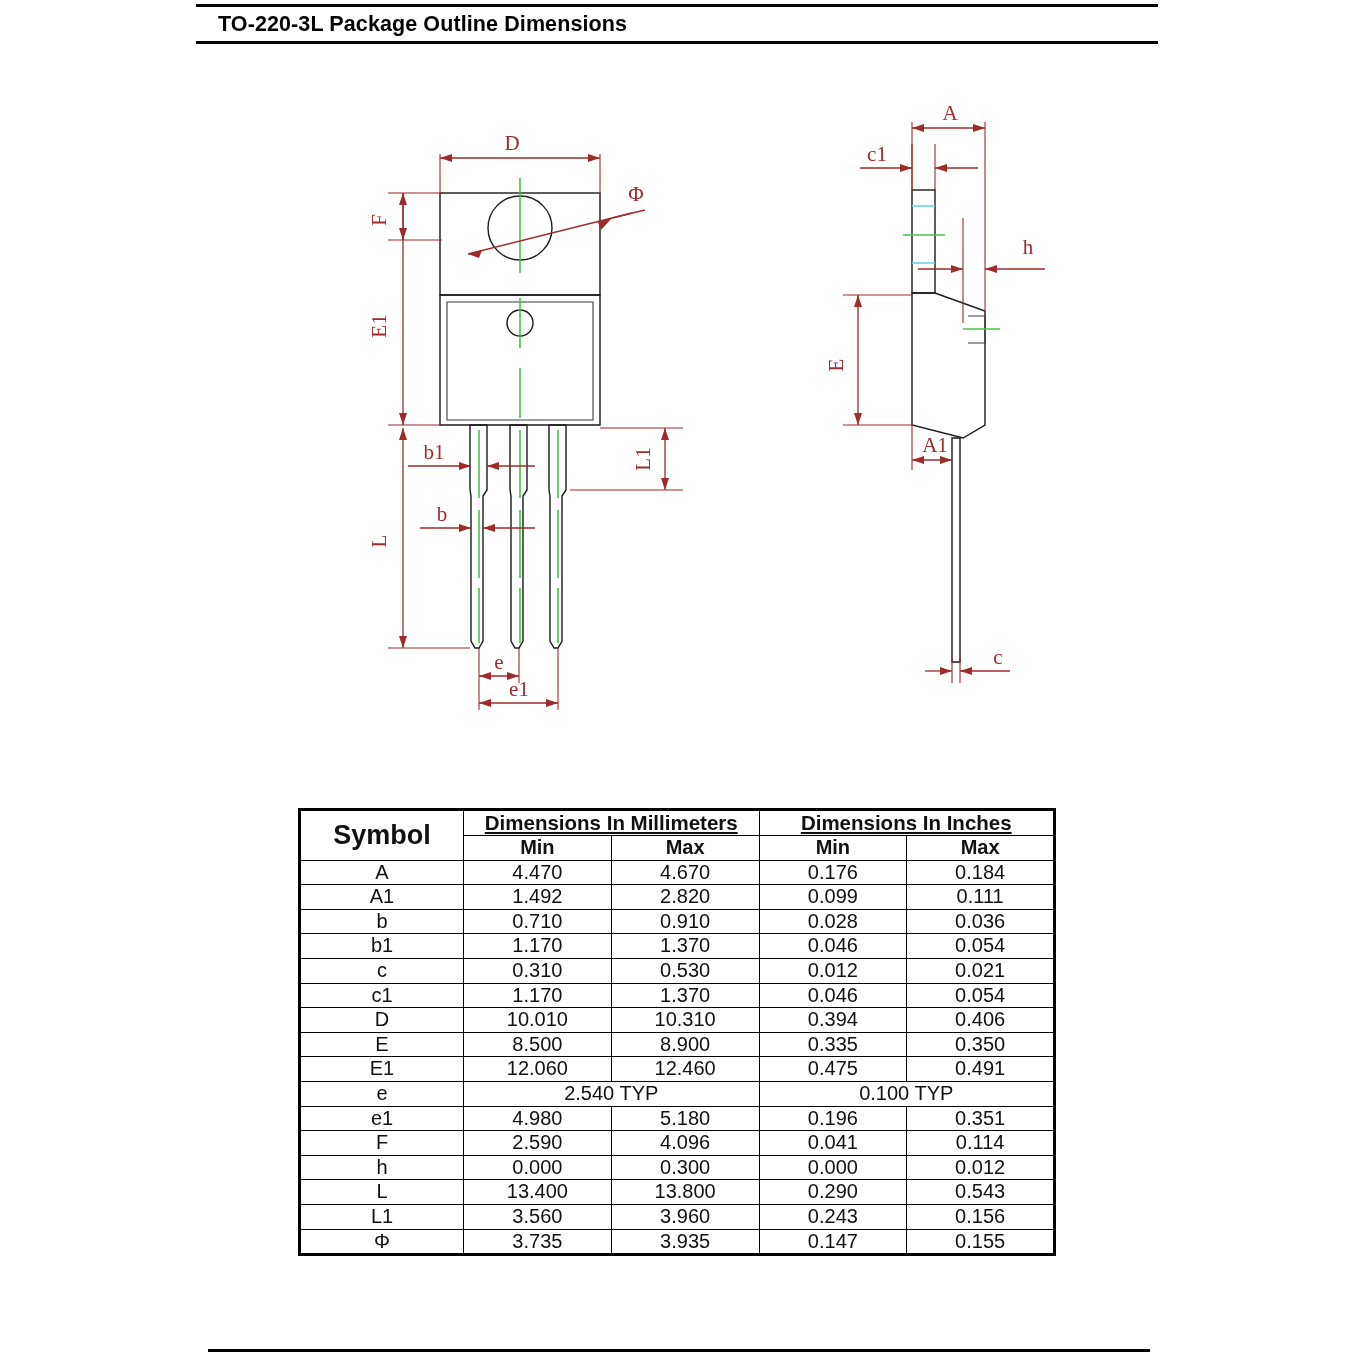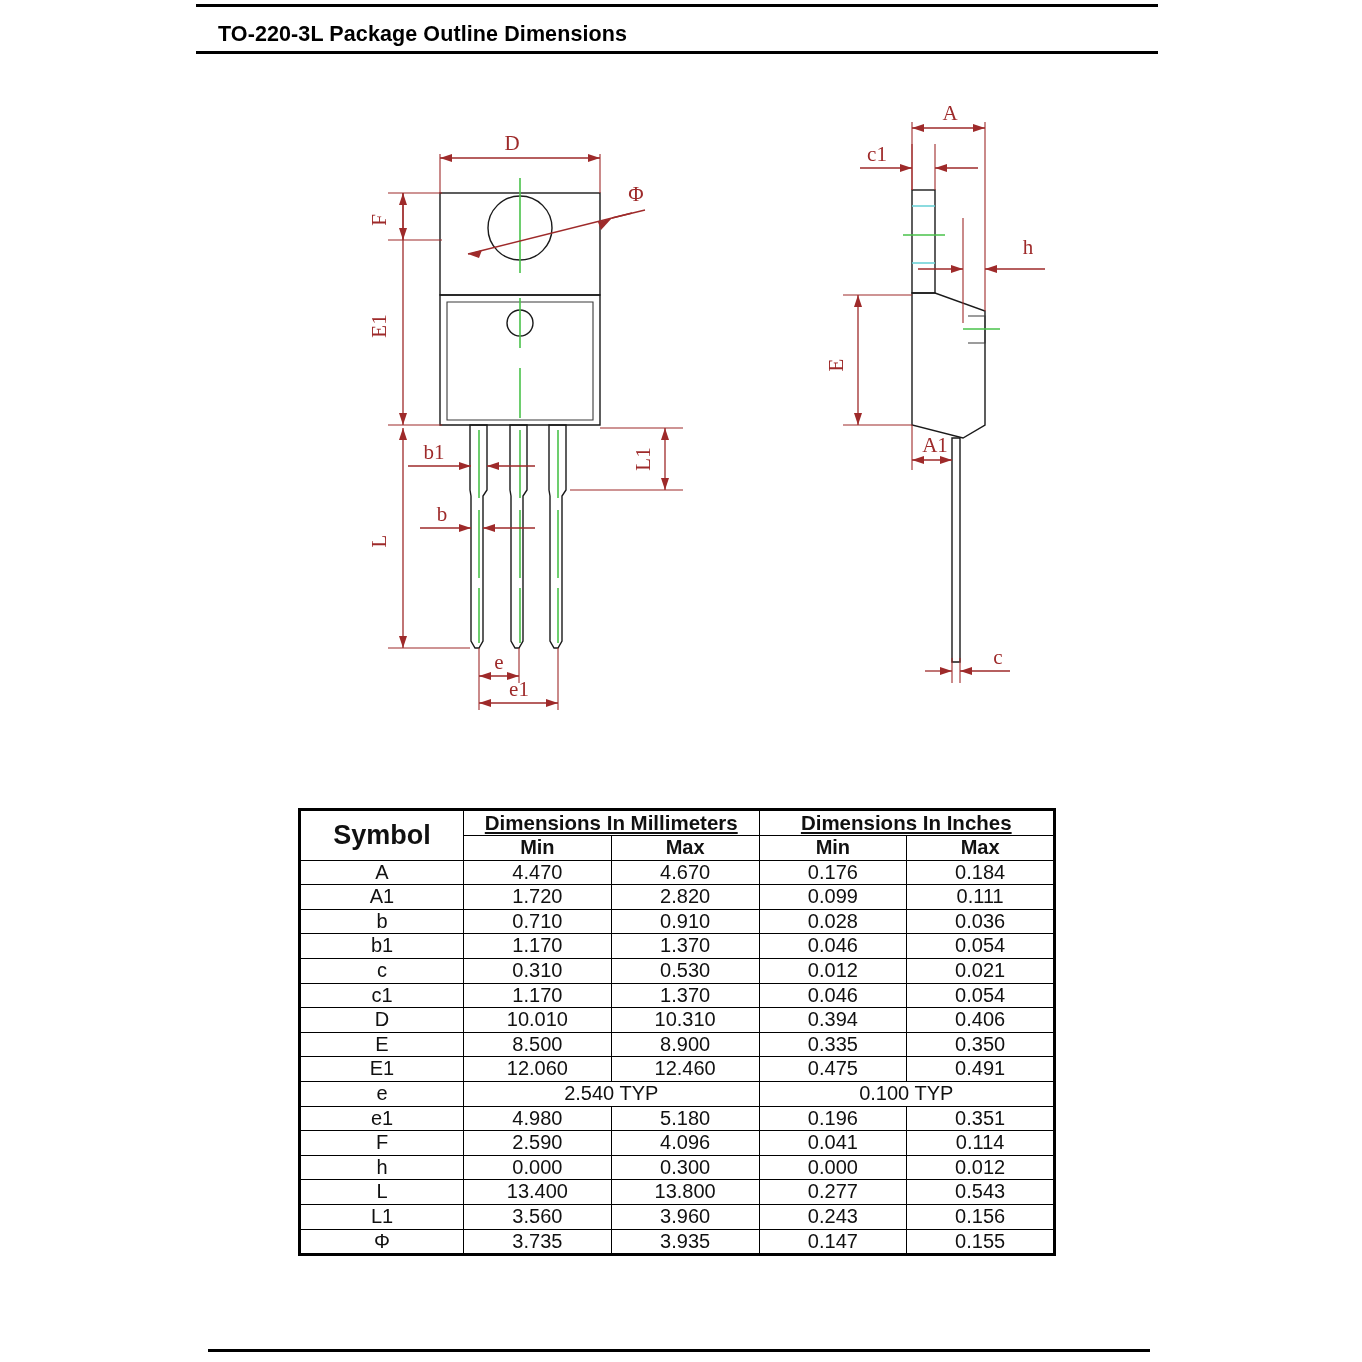--- a/index.html
+++ b/index.html
@@ -25,21 +25,21 @@
   }
   #header-rule-top {
     width: 100%;
     height: 3px;
     background: #000000;
   }
   #header-title {
     font-size: 21.5px;
     font-weight: bold;
     letter-spacing: 0.1px;
-    padding: 15px 0 4px 22px;
+    padding: 5px 0 4px 22px;
     line-height: 1.15;
     white-space: nowrap;
   }
   #header-rule-bottom {
     width: 100%;
     height: 3px;
     background: #000000;
   }
 
   
@@ -365,21 +365,21 @@
     <tbody id="dim-table-body">
         <tr>
           <td class="col-sym outer-l">A</td>
           <td class="col-mmmin">4.470</td>
           <td class="col-mmmax">4.670</td>
           <td class="col-inmin">0.176</td>
           <td class="col-inmax outer-r">0.184</td>
         </tr>
         <tr>
           <td class="col-sym outer-l">A1</td>
-          <td class="col-mmmin">1.720</td>
+          <td class="col-mmmin">1.492</td>
           <td class="col-mmmax">2.820</td>
           <td class="col-inmin">0.099</td>
           <td class="col-inmax outer-r">0.111</td>
         </tr>
         <tr>
           <td class="col-sym outer-l">b</td>
           <td class="col-mmmin">0.710</td>
           <td class="col-mmmax">0.910</td>
           <td class="col-inmin">0.028</td>
           <td class="col-inmax outer-r">0.036</td>
@@ -449,21 +449,21 @@
           <td class="col-sym outer-l">h</td>
           <td class="col-mmmin">0.000</td>
           <td class="col-mmmax">0.300</td>
           <td class="col-inmin">0.000</td>
           <td class="col-inmax outer-r">0.012</td>
         </tr>
         <tr>
           <td class="col-sym outer-l">L</td>
           <td class="col-mmmin">13.400</td>
           <td class="col-mmmax">13.800</td>
-          <td class="col-inmin">0.277</td>
+          <td class="col-inmin">0.290</td>
           <td class="col-inmax outer-r">0.543</td>
         </tr>
         <tr>
           <td class="col-sym outer-l">L1</td>
           <td class="col-mmmin">3.560</td>
           <td class="col-mmmax">3.960</td>
           <td class="col-inmin">0.243</td>
           <td class="col-inmax outer-r">0.156</td>
         </tr>
         <tr>

